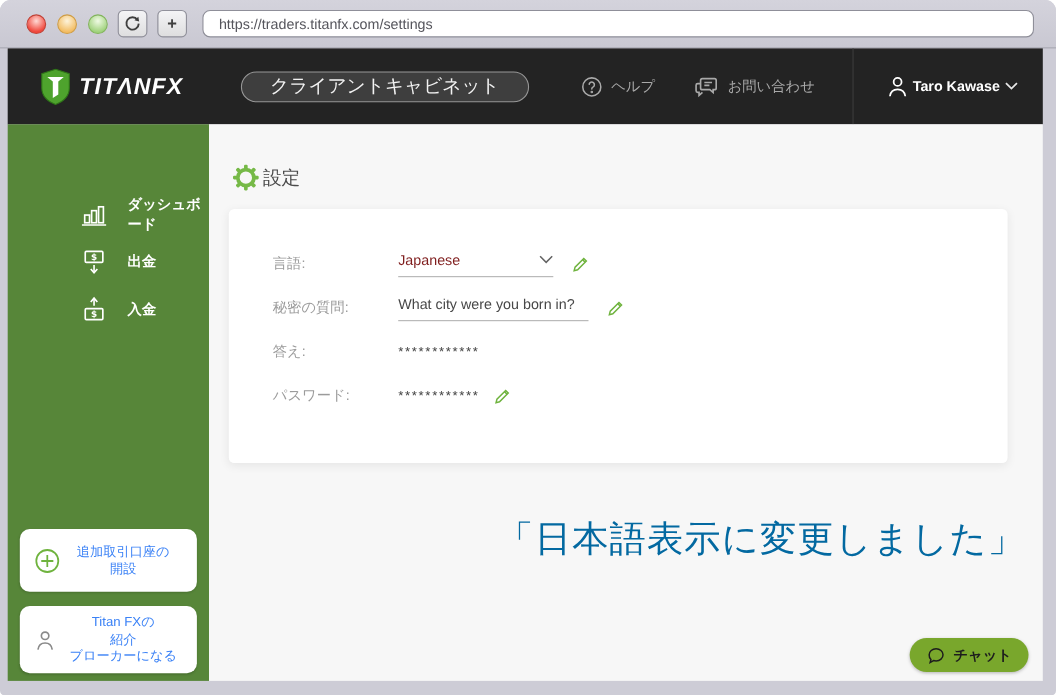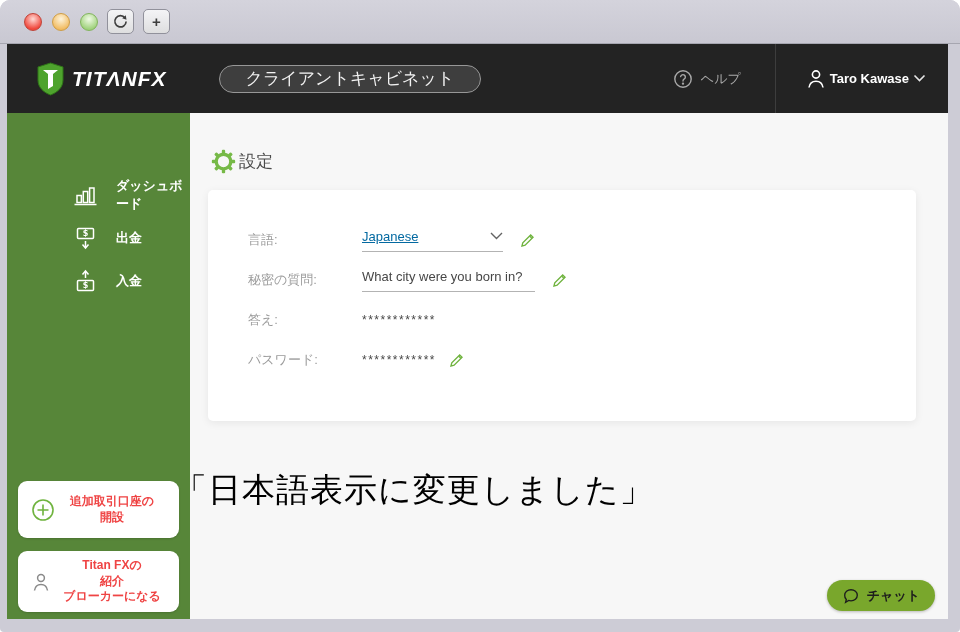--- a/index.html
+++ b/index.html
@@ -44,45 +44,45 @@
 
   
   .sidebar { position:relative; width:183px; flex:0 0 183px; background:#578639; }
   .side-nav { padding-top:60px; }
   .side-item { display:flex; align-items:center; gap:17px; padding-left:29px; height:43px;
                color:#fff; font-size:13px; font-weight:bold; cursor:pointer;margin-left:36px; }
   .side-btn { position:absolute; left:11px; width:161px; background:#fff; border:none;
               border-radius:9px; display:flex; align-items:center; cursor:pointer;
               box-shadow:0 1px 2px rgba(0,0,0,.15); }
   .side-btn .btn-icon { margin-left:13px; flex:0 0 24px; }
-  .side-btn .btn-text { flex:1; text-align:center; font-size:12px; font-weight:bold; color:#ef4444;
+  .side-btn .btn-text { flex:1; text-align:center; font-size:12px; font-weight:normal; color:#3b82f6;
                         line-height:1.3; padding-right:10px; }
   .side-btn.add { bottom:81px; height:57px; }
   .side-btn.referral { bottom:7px; height:61px; }
 
   
   .main { position:relative; flex:1; background:#f7f7f7; overflow:hidden; }
   .page-head { position:absolute; top:36px; left:21px; display:flex; align-items:center; gap:3px; }
   .page-title { font-size:17px; color:#4a4a4a; }
   .card { position:absolute; top:77px; left:18px; right:32px; height:231px; background:#fff;
           border-radius:5px; box-shadow:0 2px 9px rgba(0,0,0,.07); padding:30px 0 12px 40px; }
   .form-row { display:flex; align-items:center; height:40px; }
   .form-label { width:114px; font-size:13px; color:#9b9b9b; }
   .select-box { width:141px; border-bottom:1px solid #b3b3b3; padding-bottom:7px;
                 display:flex; align-items:center; justify-content:space-between; cursor:pointer; }
-  .select-box .sel-val { font-size:13px; color:#0369a1;text-decoration:underline; }
+  .select-box .sel-val { font-size:13px; color:#7f1d1d; }
   .text-field { width:173px; border-bottom:1px solid #b3b3b3; padding-bottom:7px;
                 font-size:13px; color:#474747; }
   .masked { font-size:12px; color:#474747; letter-spacing:1.5px; }
   .pencil { margin-left:16px; cursor:pointer; display:flex; }
   .pencil.after-mask { margin-left:12px; }
 
-  .notice { position:absolute; top:355px; left:0; right:0; text-align:left;
+  .notice { position:absolute; top:355px; left:0; right:0; text-align:right;
             transform:translateX(-16px);
-            font-size:33px; font-weight:500; color:#000000; letter-spacing:1px; }
+            font-size:33px; font-weight:500; color:#0369a1; letter-spacing:1px; }
 
   .chat-btn { position:absolute; right:13px; bottom:8px; height:31px; padding:0 15px;
               border:none; border-radius:16px; background:#79a72c; display:flex; align-items:center;
               gap:7px; font-size:13px; font-weight:bold; color:#1d1d1d; cursor:pointer;
               box-shadow:0 1px 3px rgba(0,0,0,.25); }
 </style>
 </head>
 <body>
 
 <div class="window">
@@ -95,20 +95,23 @@
     </div>
     <div class="chrome-btn">
       <span style="display:flex">
         <svg width="15" height="15" viewBox="0 0 16 16">
             <path d="M12.8 4.2 A6 6 0 1 0 14 8" fill="none" stroke="#3f3f3f" stroke-width="1.8"></path>
             <polygon points="13.6,1.2 14.4,6 9.8,4.6" fill="#3f3f3f"></polygon>
           </svg>
       </span>
     </div>
     <div class="chrome-btn">+</div>
+    <div class="url-bar">
+      <span>https://traders.titanfx.com/settings</span>
+    </div>
   </div>
 
   <div class="frame">
 
     <header class="navbar">
       <div class="logo">
         <span style="display:flex">
           <svg width="27" height="34" viewBox="0 0 27 34">
             <path d="M13.5 1 26 5v13c0 8-6 12.5-12.5 15C7 30.5 1 26 1 18V5z" fill="#4ea32d" stroke="#2f7518" stroke-width="1"></path>
             <path d="M6 8h15l-5 4v12l-5 3V12z" fill="#fff"></path>
@@ -120,20 +123,30 @@
       <div class="nav-right">
         <div class="nav-link">
           <span style="display:flex">
             <svg width="20" height="20" viewBox="0 0 20 20" fill="none" stroke="#a9a9a9" stroke-width="1.4">
               <circle cx="10" cy="10" r="8.2"></circle>
               <path d="M7.6 7.6a2.4 2.4 0 1 1 3.4 2.6c-.8.4-1 .9-1 1.8" stroke-linecap="round"></path>
               <circle cx="10" cy="14.6" r="0.5" fill="#a9a9a9"></circle>
             </svg>
           </span>
           <span>ヘルプ</span>
+        </div>
+        <div class="nav-link">
+          <span style="display:flex">
+            <svg width="24" height="22" viewBox="0 0 24 22" fill="none" stroke="#a9a9a9" stroke-width="1.5">
+              <path d="M8.5 3.5h11a1.6 1.6 0 0 1 1.6 1.6v6.8a1.6 1.6 0 0 1-1.6 1.6h-1.2v2.6l-3-2.6H8.5a1.6 1.6 0 0 1-1.6-1.6V5.1a1.6 1.6 0 0 1 1.6-1.6z"></path>
+              <path d="M10.3 7h7M10.3 9.6h4.6"></path>
+              <path d="M6.9 8H4.3a1.5 1.5 0 0 0-1.5 1.5v5A1.5 1.5 0 0 0 4.3 16h1.2v2.8l3.1-2.8"></path>
+            </svg>
+          </span>
+          <span>お問い合わせ</span>
         </div>
         <div class="nav-divider"></div>
         <div class="account">
           <span style="display:flex">
             <svg width="20" height="22" viewBox="0 0 20 22" fill="none" stroke="#fff" stroke-width="1.6">
               <circle cx="10" cy="6.5" r="3.6"></circle>
               <path d="M3 19.5c.6-4.2 3.3-6.3 7-6.3s6.4 2.1 7 6.3"></path>
             </svg>
           </span>
           <span class="name">Taro Kawase</span>

